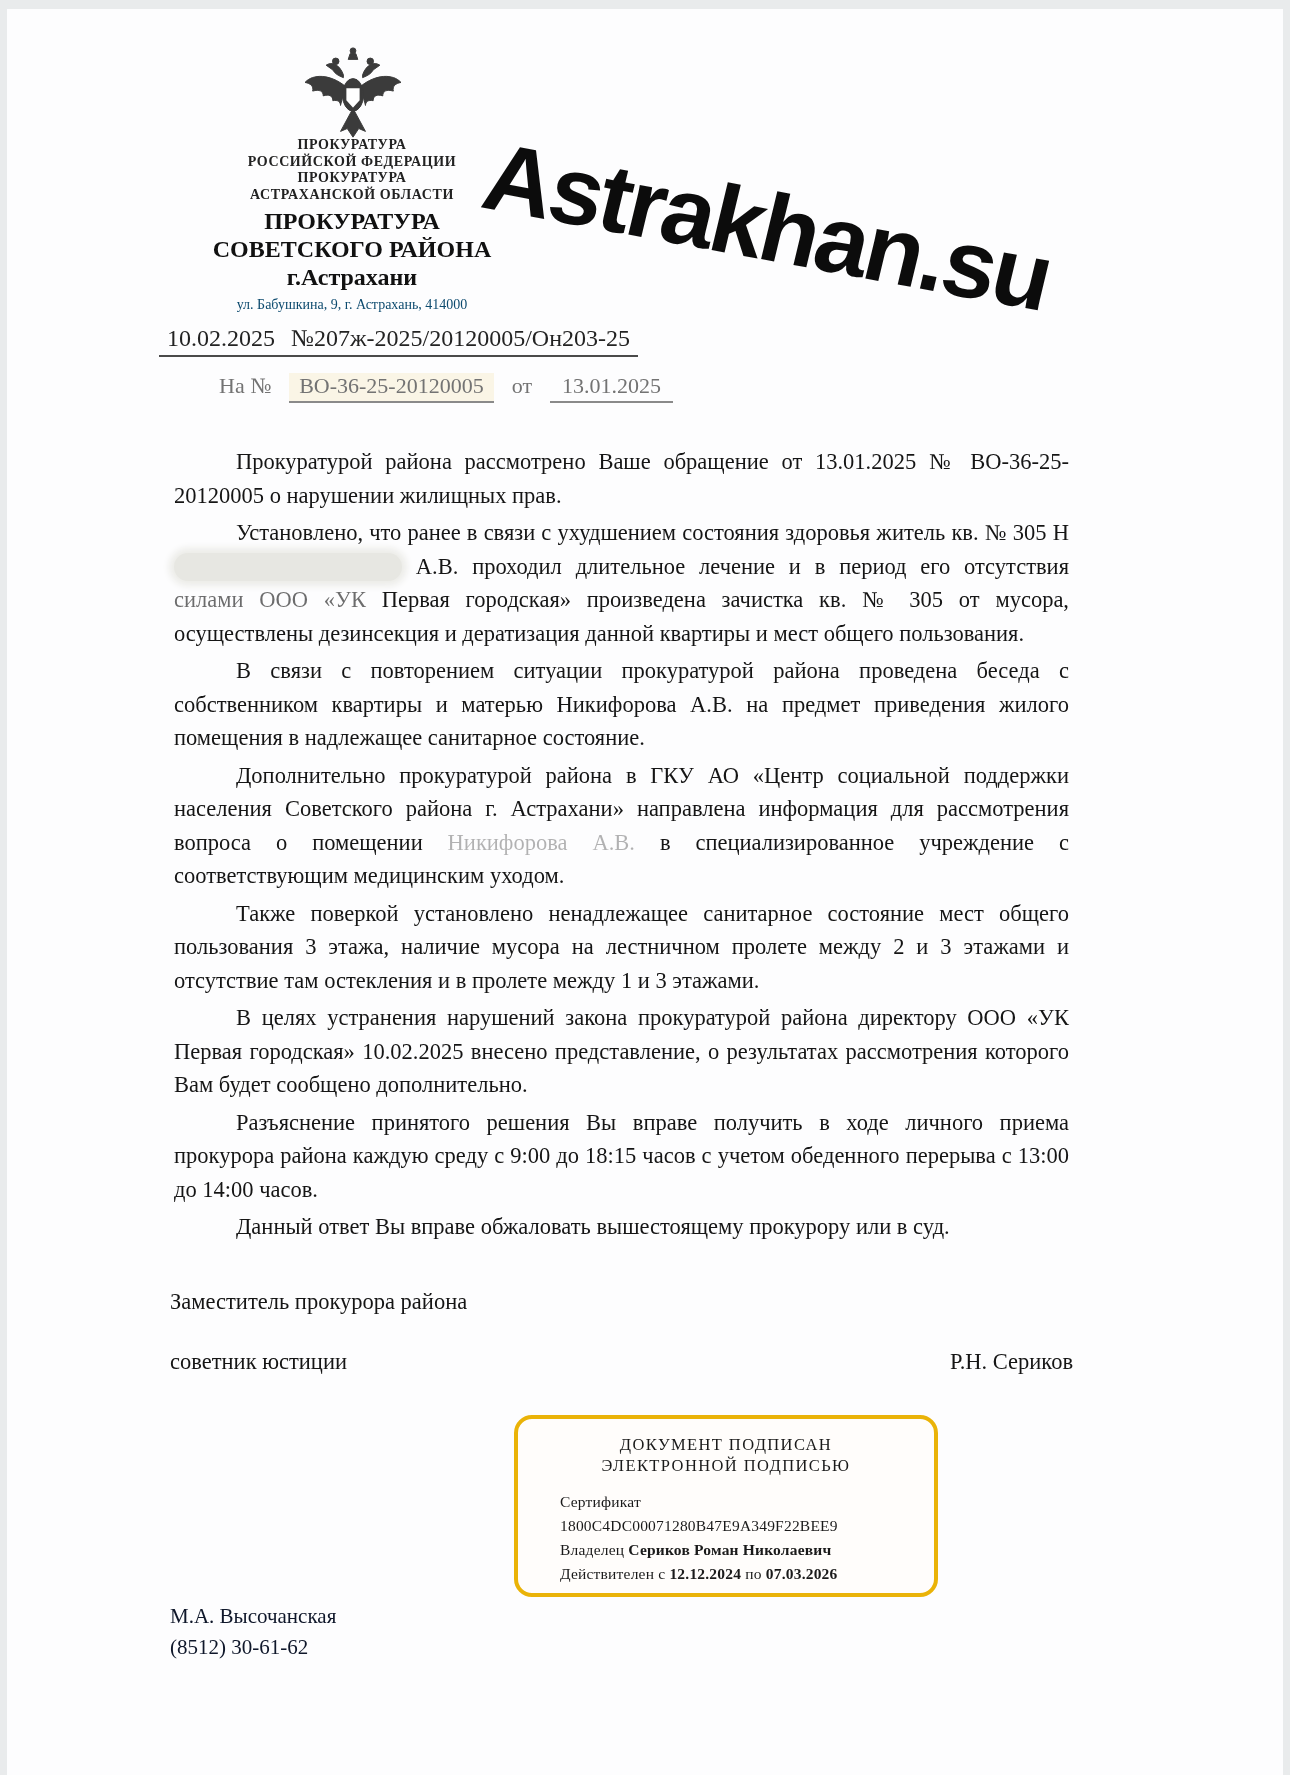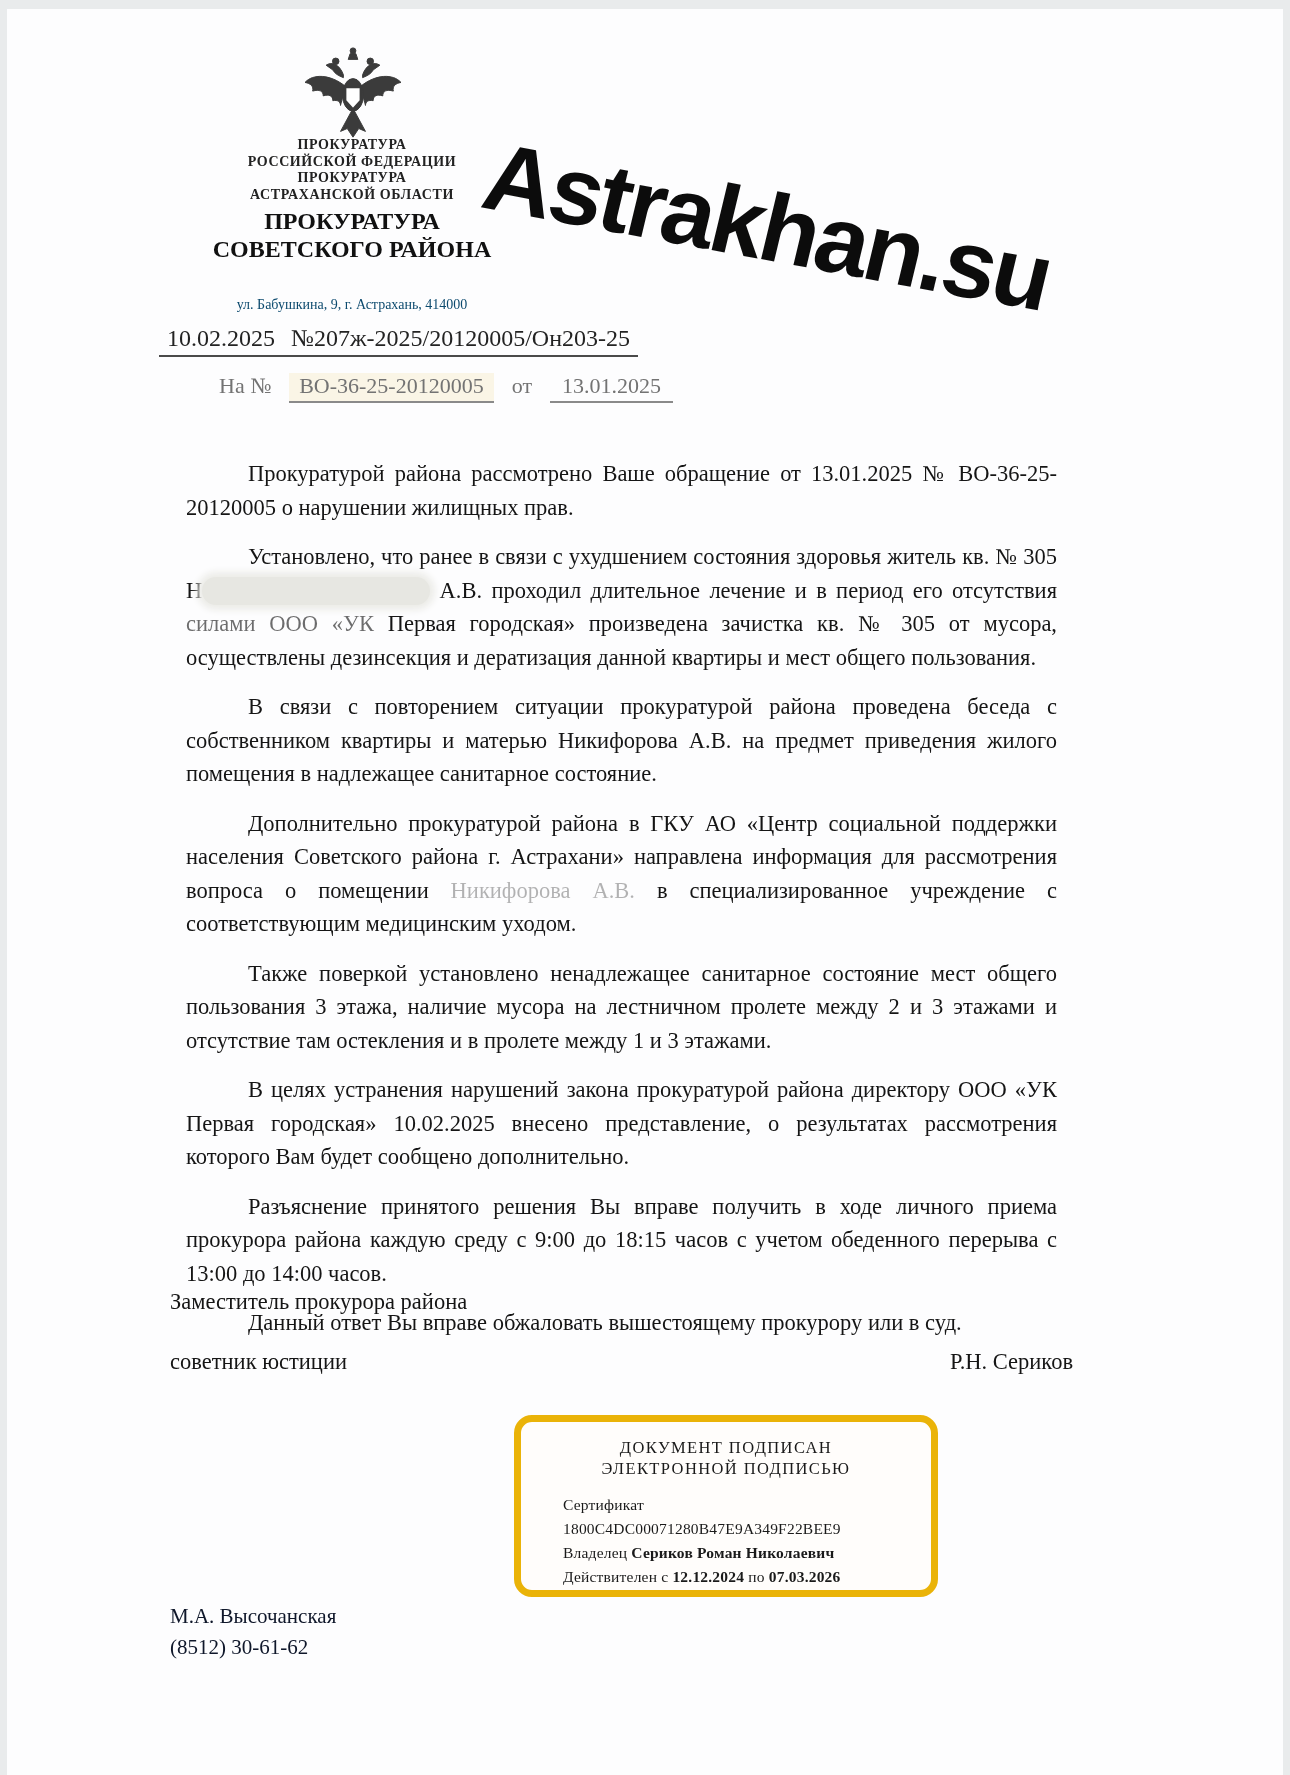--- a/index.html
+++ b/index.html
@@ -47,38 +47,38 @@
     position:absolute;left:212px;top:364px;
     font-size:22px;display:flex;gap:18px;align-items:baseline;color:#737373;
   }
   .ref-num{background:#faf5e6;border-bottom:2px solid #8a8a8a;padding:0 10px 2px 10px;}
   .ref-date{border-bottom:2px solid #8a8a8a;padding:0 12px 2px 12px;}
   
   .body-text{
     position:absolute;left:163px;top:432px;width:903px;
     font-size:22.5px;line-height:33.5px;text-align:justify;color:#151515;
   }
-  .body-text p{margin:16px;text-indent:62px;}
+  .body-text p{margin:4px;text-indent:62px;}
   .redaction{
     display:inline-block;width:228px;height:28px;border-radius:15px;
     background:#e7e7e2;box-shadow:0 0 7px 5px #ecece8;
     vertical-align:-7px;
   }
   .faded{opacity:.32;filter:blur(.6px);}
   .semi-faded{opacity:.62;}
   
   .sig-1{position:absolute;left:163px;top:1280px;font-size:22.5px;color:#151515;}
   .sig-2{
     position:absolute;left:163px;top:1340px;width:903px;
     display:flex;justify-content:space-between;font-size:22.5px;color:#151515;
   }
   
   .stamp{
     position:absolute;left:507px;top:1406px;width:424px;height:182px;
-    border:7px solid #eab308;border-radius:18px;background:#fffdfb;
+    border:4px solid #eab308;border-radius:18px;background:#fffdfb;
     box-sizing:border-box;padding:15px 18px 0 18px;z-index:4;
   }
   .stamp-title{
     text-align:center;font-size:16.5px;line-height:21px;letter-spacing:1.4px;
     color:#1a1a1a;margin-bottom:14px;
   }
   .stamp-row{font-size:15.5px;line-height:24px;color:#1a1a1a;letter-spacing:.2px;margin-left:24px;}
   .stamp-row b{font-weight:700;}
   
   .footer{position:absolute;left:163px;top:1592px;font-size:21px;line-height:31px;color:#0f172a;}
@@ -111,20 +111,21 @@
   <div class="hdr-small">
     <div>ПРОКУРАТУРА</div>
     <div>РОССИЙСКОЙ ФЕДЕРАЦИИ</div>
     <div>ПРОКУРАТУРА</div>
     <div>АСТРАХАНСКОЙ ОБЛАСТИ</div>
   </div>
 
   <div class="hdr-big">
     <div>ПРОКУРАТУРА</div>
     <div>СОВЕТСКОГО РАЙОНА</div>
+    <div>г.Астрахани</div>
   </div>
 
   <div class="hdr-addr">ул. Бабушкина, 9, г. Астрахань, 414000</div>
 
   <div class="docnum-line">
     <span class="u">10.02.2025</span>
     <span class="u">№207ж-2025/20120005/Он203-25</span>
   </div>
 
   <div class="ref-line">

